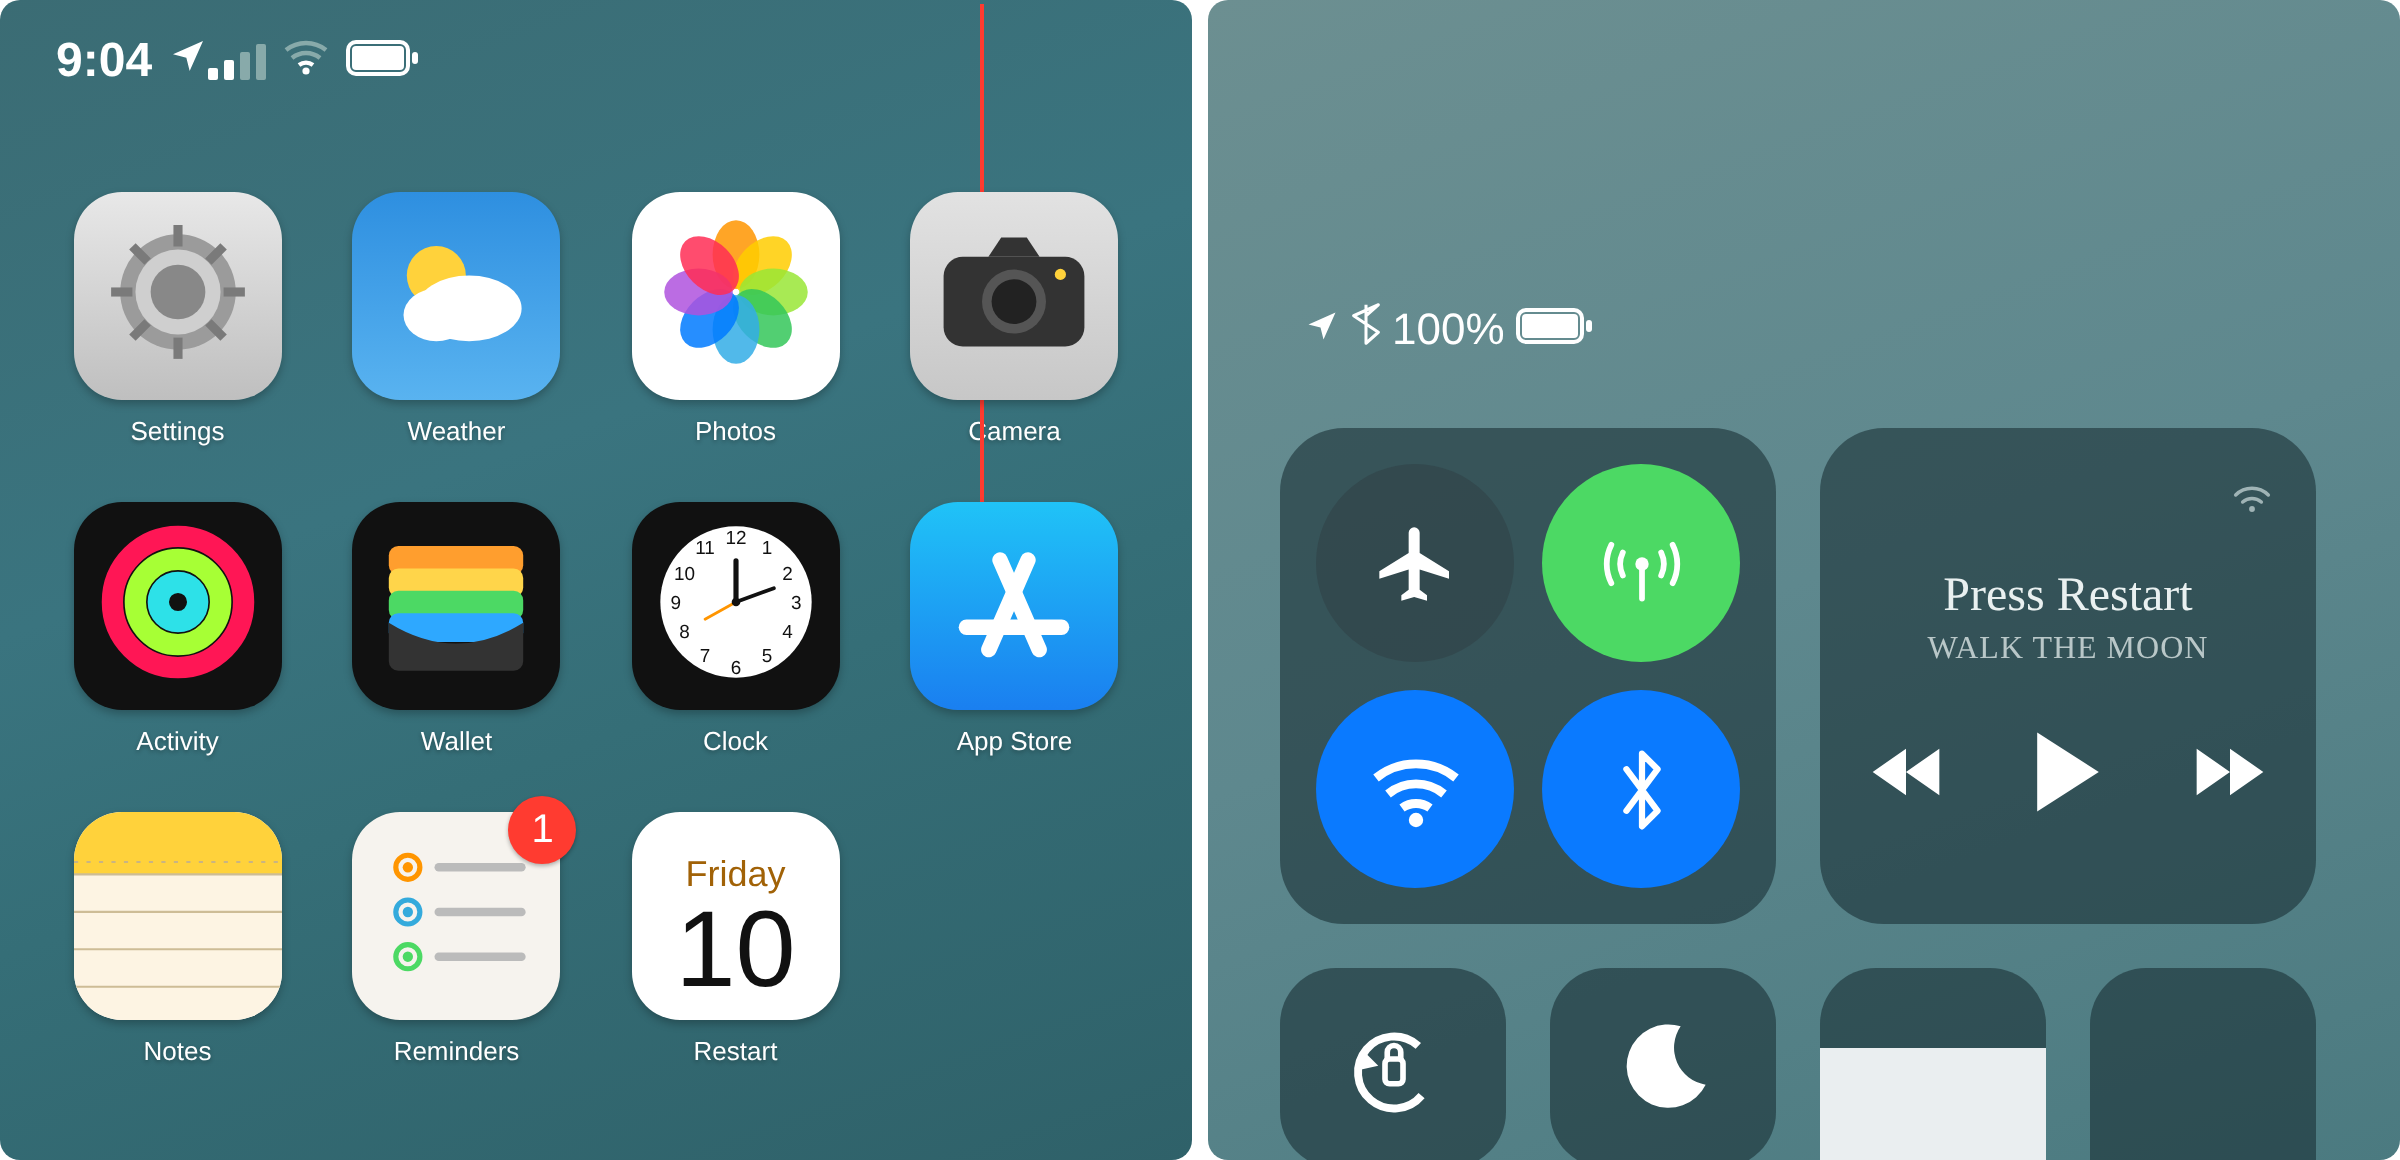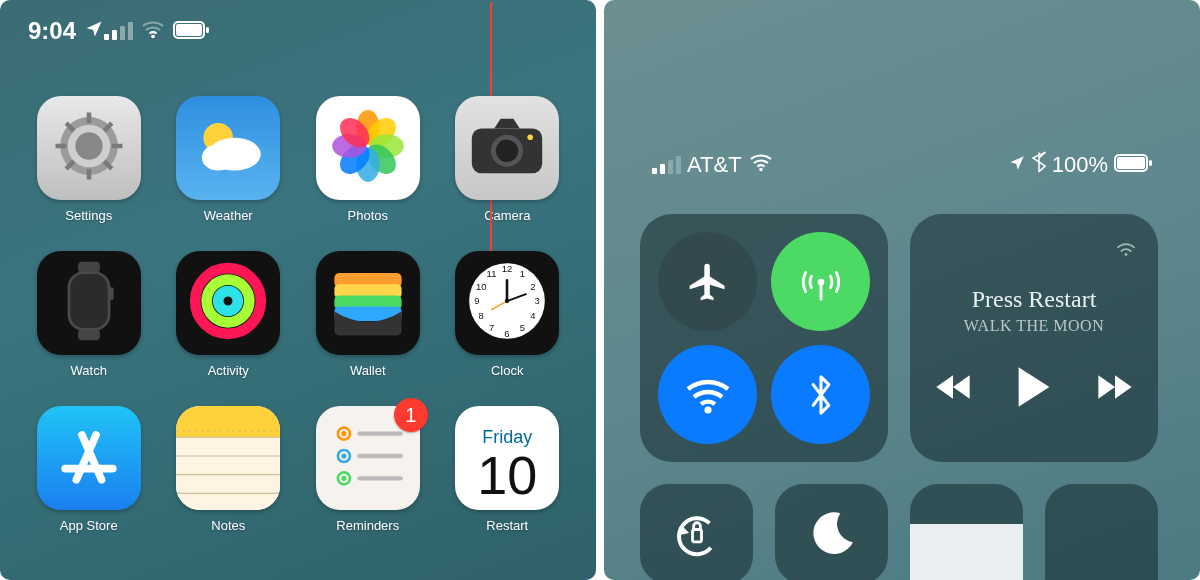--- a/index.html
+++ b/index.html
@@ -317,33 +317,20 @@
               <path d="M34 18l8-12h16l8 12z" fill="#333"></path>
               <circle cx="50" cy="46" r="20" fill="#555"></circle>
               <circle cx="50" cy="46" r="14" fill="#222"></circle>
               <circle cx="79" cy="29" r="3.5" fill="#ffd23b"></circle>
             </svg>
         </span>
       </div>
       <span class="label">Camera</span>
     </div>
 
-    <div class="app">
-      <div class="tile" style="background:#111">
-        <span>
-          <svg width="56" height="82" viewBox="0 0 60 90">
-              <rect x="18" y="2" width="24" height="12" rx="4" fill="#444"></rect>
-              <rect x="18" y="76" width="24" height="12" rx="4" fill="#444"></rect>
-              <rect x="8" y="14" width="44" height="62" rx="16" fill="#2b2b2b" stroke="#4a4a4a" stroke-width="3"></rect>
-              <rect x="52" y="30" width="5" height="14" rx="2" fill="#4a4a4a"></rect>
-            </svg>
-        </span>
-      </div>
-      <span class="label">Watch</span>
-    </div>
 
     <div class="app">
       <div class="tile" style="background:#111">
         <span>
           <svg width="82" height="82" viewBox="0 0 100 100">
               <circle cx="50" cy="50" r="40" fill="none" stroke="#ff1655" stroke-width="13" stroke-linecap="round"></circle>
               <circle cx="50" cy="50" r="26" fill="none" stroke="#a7ff35" stroke-width="13" stroke-linecap="round"></circle>
               <circle cx="50" cy="50" r="12" fill="none" stroke="#2de1e8" stroke-width="13" stroke-linecap="round"></circle>
             </svg>
         </span>
@@ -446,47 +433,32 @@
             <line x1="40" y1="76" x2="88" y2="76" stroke="#bbb" stroke-width="5" stroke-linecap="round"></line>
           </svg>
         </span>
         <span class="badge">1</span>
       </div>
       <span class="label">Reminders</span>
     </div>
 
     <div class="app">
       <div class="tile" style="background:#fff; flex-direction:column; gap:0">
-        <span style="color:#0369a1;font-size:18px;margin-top:12px">Friday</span>
+        <span style="color:#a16207;font-size:18px;margin-top:12px">Friday</span>
         <span style="color:#111;font-size:54px;font-weight:300;line-height:1">10</span>
       </div>
       <span class="label">Restart</span>
     </div>
 
   </div>
 </div>
 
 <div class="pane cc">
 
   <div class="cc-status">
-    <div class="r">
-      <span class="cell-bars">
-        <span class="on" style="height:6px"></span>
-          <span class="on" style="height:10px"></span>
-          <span style="height:14px"></span>
-          <span style="height:18px"></span>
-      </span>
-      <span>AT&amp;T</span>
-      <span>
-        <svg width="26" height="20" viewBox="0 0 24 20">
-            <path fill="none" stroke="#fff" stroke-width="2.2" d="M2 7a16 16 0 0 1 20 0M5 11a11 11 0 0 1 14 0M8.5 14.5a6 6 0 0 1 7 0"></path>
-            <circle cx="12" cy="17.5" r="1.8" fill="#fff"></circle>
-          </svg>
-      </span>
-    </div>
     <div class="r">
       <span>
         <svg width="18" height="18" viewBox="0 0 24 24">
             <path fill="#fff" d="M3 11l18-8-8 18-2-8z"></path>
           </svg>
       </span>
       <span>
         <svg width="14" height="22" viewBox="0 0 20 32">
             <path fill="none" stroke="#fff" stroke-width="2.2" stroke-linejoin="round" d="M10 2v28l9-8-18-12 18-8-9 8"></path>
           </svg>

